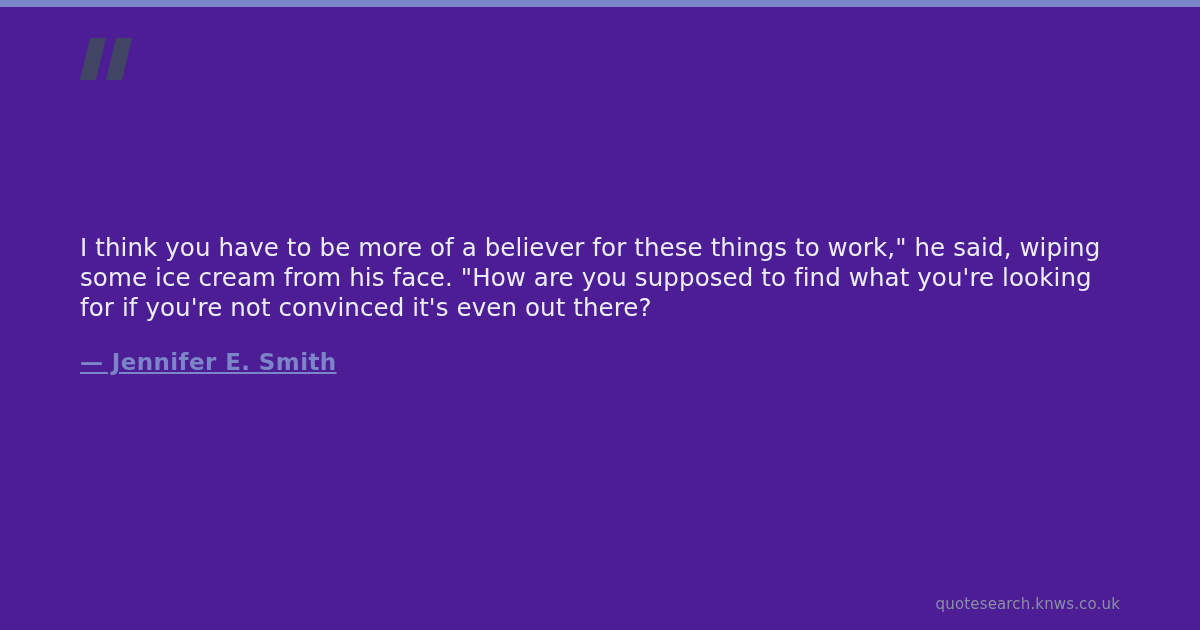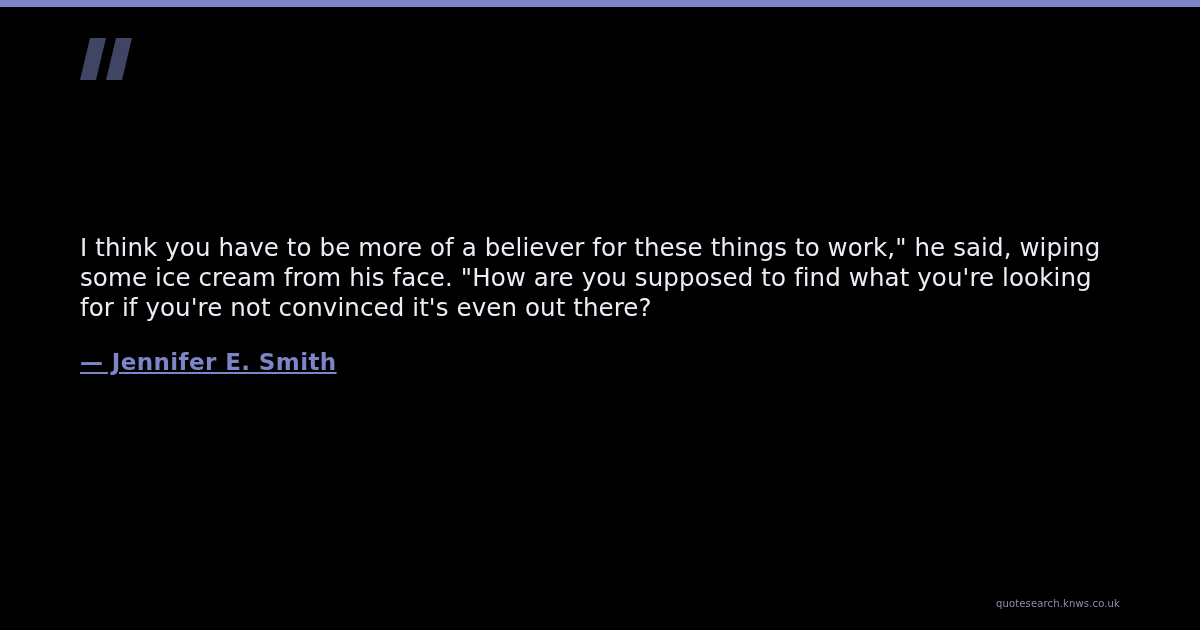--- a/index.html
+++ b/index.html
@@ -12,21 +12,21 @@
     height: 630px;
     background: #222639;
     font-family: "DejaVu Sans", "Liberation Sans", sans-serif;
     overflow: hidden;
   }
 
   #quote-card {
     position: relative;
     width: 1200px;
     height: 630px;
-    background: #000000;
+    background: #4c1d95;
     box-sizing: border-box;
   }
 
   
   #top-accent-bar {
     position: absolute;
     top: 0;
     left: 0;
     width: 1200px;
     height: 7px;
@@ -72,21 +72,21 @@
     white-space: pre;
     text-decoration: underline;
   }
 
   
   #site-watermark {
     position: absolute;
     right: 80px;
     bottom: 16px;
     color: #8a8fa8;
-    font-size: 10px;
+    font-size: 15px;
     line-height: 20px;
     font-weight: 400;
     letter-spacing: 0.15px;
     text-align: right;
   }
 </style>
 </head>
 <body>
 
 <div id="quote-card">

